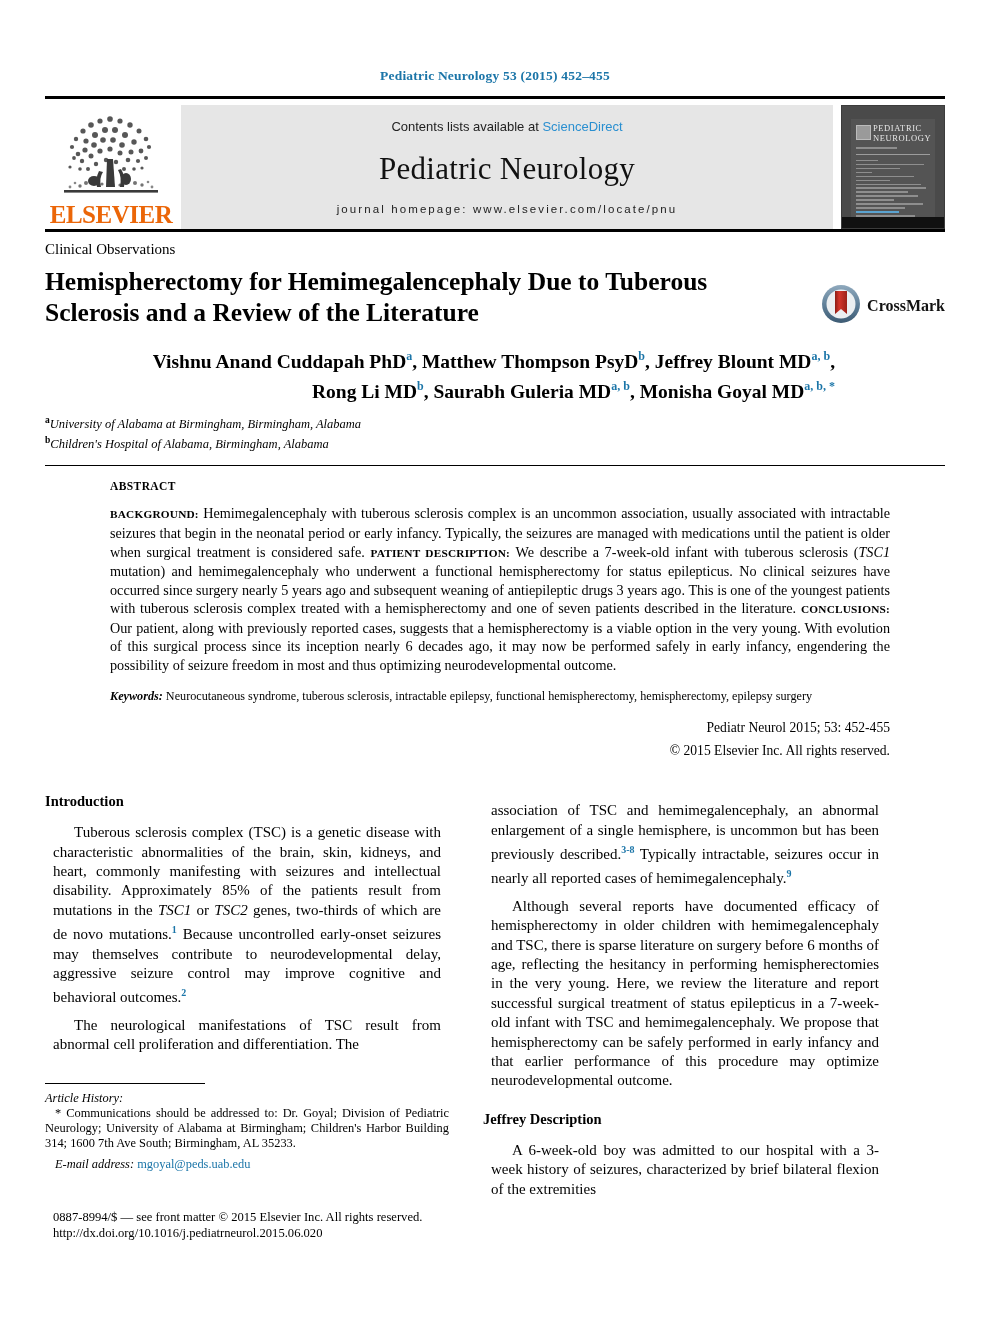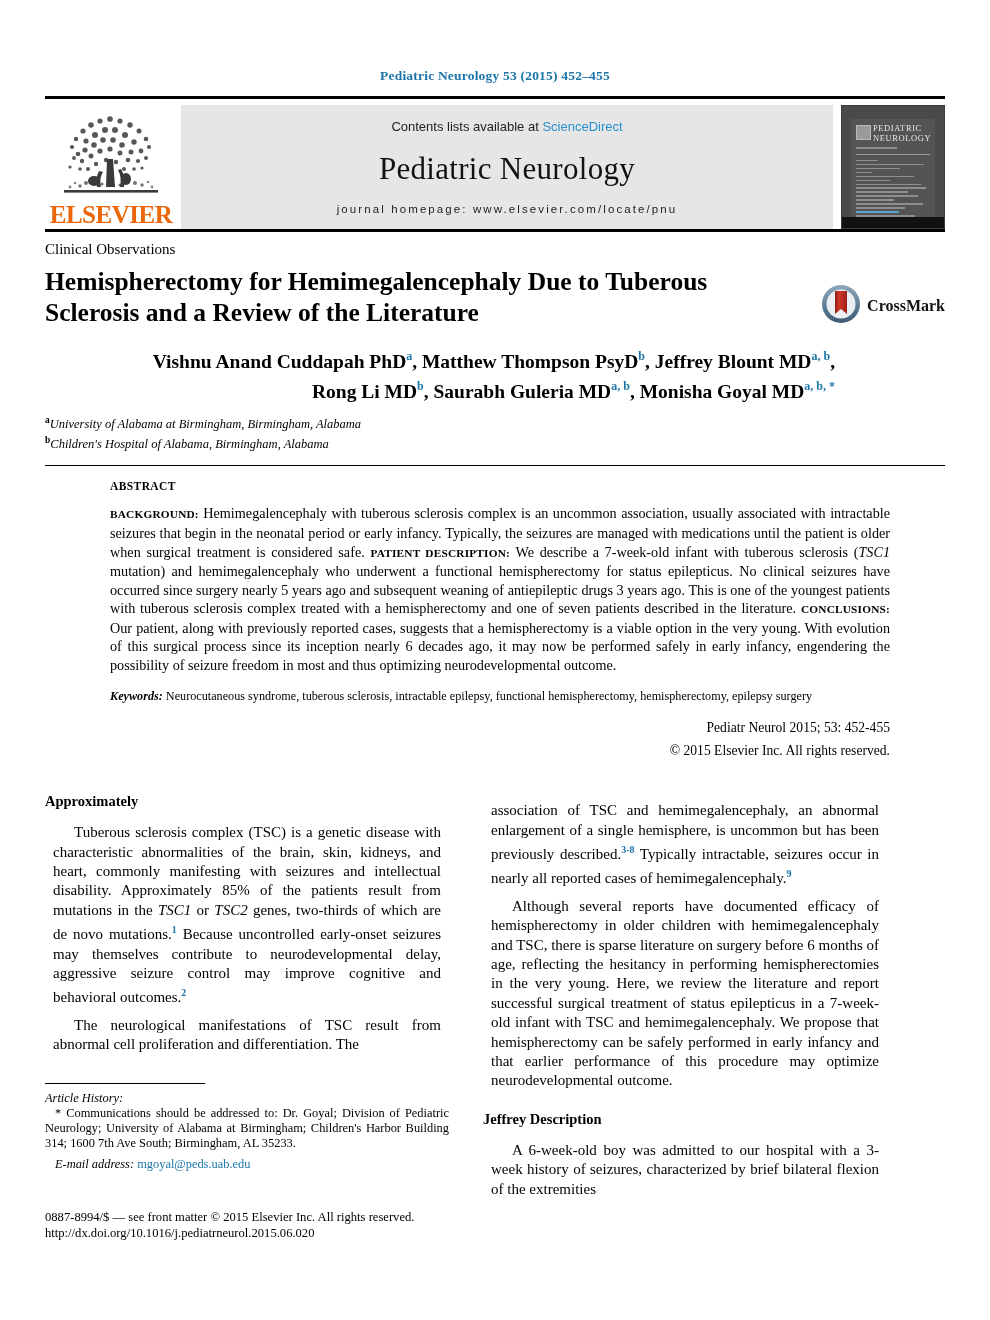--- a/index.html
+++ b/index.html
@@ -279,21 +279,21 @@
     font-family: "Liberation Serif", serif;
     font-size: 12.4px;
     line-height: 15px;
     margin-top: 6px;
     text-indent: 10px;
   }
   .foot-email i { font-style: italic; }
   .foot-email a { color: #1b75a8; text-decoration: none; }
   .issn-block {
     position: absolute;
-    left: 45px;
+    left: 53px;
     top: 1210px;
     width: 470px;
   }
   .issn-line {
     font-family: "Liberation Serif", serif;
     font-size: 12.6px;
     line-height: 15.5px;
   }
   .doi-line {
     font-family: "Liberation Serif", serif;
@@ -481,21 +481,21 @@
       <div class="keywords"><b><i>Keywords:</i></b><span> Neurocutaneous syndrome, tuberous sclerosis, intractable epilepsy, functional hemispherectomy, hemispherectomy, epilepsy surgery</span></div>
 
       <div class="cite-line">Pediatr Neurol 2015; 53: 452-455</div>
       <div class="copy-line">© 2015 Elsevier Inc. All rights reserved.</div>
     </div>
   </div>
 
   <div class="columns">
 
     <div class="col col-left">
-      <h2 class="h2">Approximately</h2>
+      <h2 class="h2">Introduction</h2>
       <p class="para"><span>Tuberous sclerosis complex (TSC) is a genetic disease with characteristic abnormalities of the brain, skin, kidneys, and heart, commonly manifesting with seizures and intellectual disability. Approximately 85% of the patients result from mutations in the </span><i>TSC1</i><span> or </span><i>TSC2</i><span> genes, two-thirds of which are de novo mutations.</span><sup>1</sup><span> Because uncontrolled early-onset seizures may themselves contribute to neurodevelopmental delay, aggressive seizure control may improve cognitive and behavioral outcomes.</span><sup>2</sup></p>
       <p class="para">The neurological manifestations of TSC result from abnormal cell proliferation and differentiation. The</p>
     </div>
 
     <div class="col col-right">
       <p class="para" style="text-indent:0"><span>association of TSC and hemimegalencephaly, an abnormal enlargement of a single hemisphere, is uncommon but has been previously described.</span><sup>3-8</sup><span> Typically intractable, seizures occur in nearly all reported cases of hemimegalencephaly.</span><sup>9</sup></p>
       <p class="para">Although several reports have documented efficacy of hemispherectomy in older children with hemimegalencephaly and TSC, there is sparse literature on surgery before 6 months of age, reflecting the hesitancy in performing hemispherectomies in the very young. Here, we review the literature and report successful surgical treatment of status epilepticus in a 7-week-old infant with TSC and hemimegalencephaly. We propose that hemispherectomy can be safely performed in early infancy and that earlier performance of this procedure may optimize neurodevelopmental outcome.</p>
       <h2 class="h2" style="margin-top:20px">Jeffrey Description</h2>
       <p class="para">A 6-week-old boy was admitted to our hospital with a 3-week history of seizures, characterized by brief bilateral flexion of the extremities</p>
     </div>

